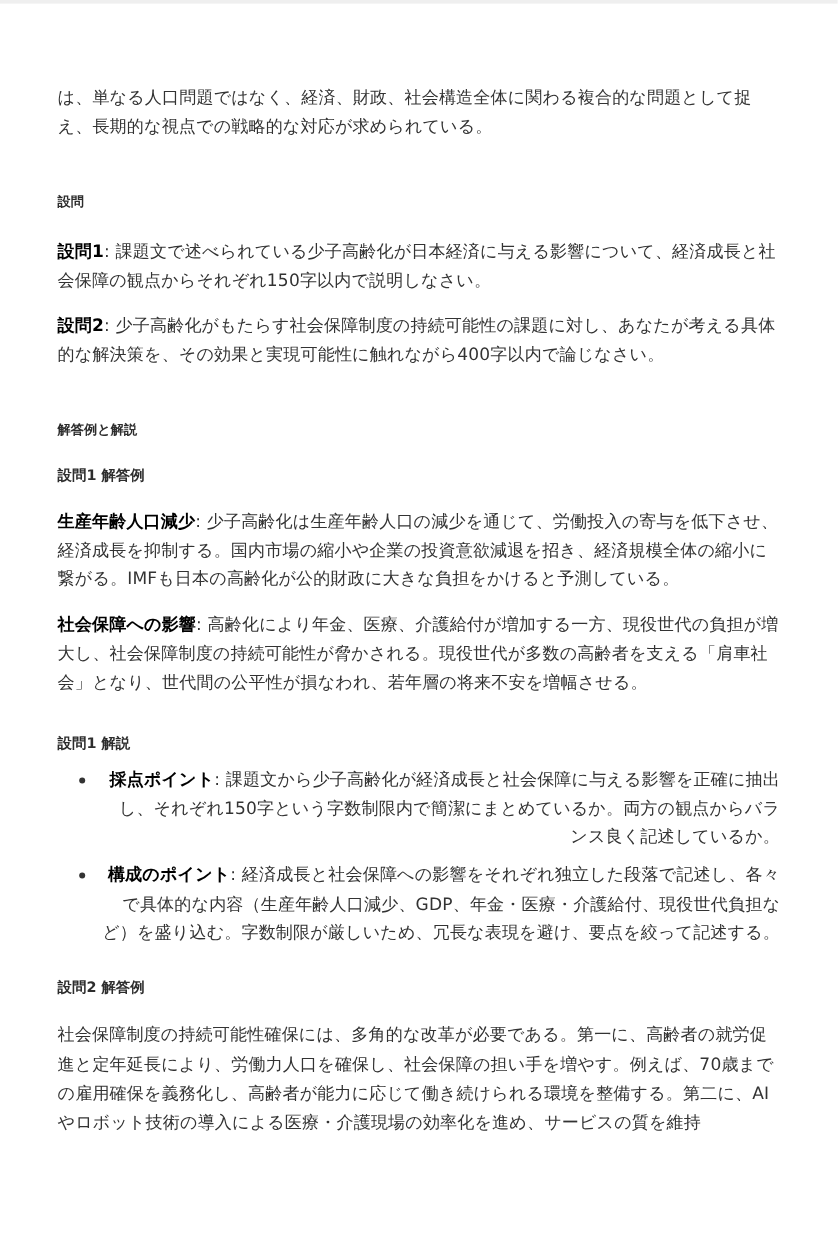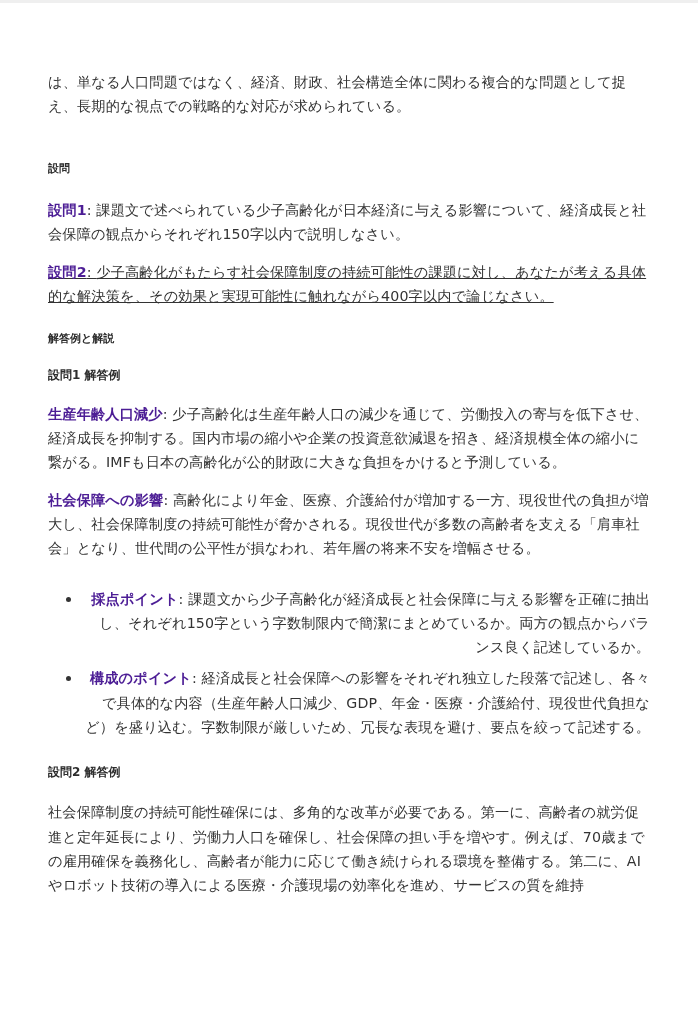--- a/index.html
+++ b/index.html
@@ -41,25 +41,25 @@
     line-height: 24px;
     color: #2d2d2d;
   }
   h3 {
     margin: 0;
     font-size: 12px;
     font-weight: bold;
     line-height: 22px;
     color: #2d2d2d;
   }
-  b { font-weight: bold; color: #4c1d95; }
+  b { font-weight: bold; color: #000000; }
   .intro { margin-bottom: 38px; }
   .h-questions { margin-bottom: 17px; }
   .q1 { margin-bottom: 14px; }
-  .q2 { margin-bottom: 17px; text-decoration: underline; }
+  .q2 { margin-bottom: 38px; }
   .h-answers { margin-bottom: 14px; font-family: Liberation Serif, serif; }
   .h-q1ans { margin-bottom: 16px; }
   .ans-growth { margin-bottom: 13px; }
   .ans-social { margin-bottom: 26px; }
   .h-q1exp { margin-bottom: 8px; }
   ul {
     margin: 0 0 22px 0;
     padding: 0 0 0 37px;
     list-style: none;
     text-align: right;
@@ -101,20 +101,21 @@
 
   <section>
     <h2 class="h-answers">解答例と解説</h2>
 
     <h3 class="h-q1ans">設問1 解答例</h3>
 
     <p class="ans-growth"><b>生産年齢人口減少</b><span>: </span><span>少子高齢化は生産年齢人口の減少を通じて、労働投入の寄与を低下させ、経済成長を抑制する。国内市場の縮小や企業の投資意欲減退を招き、経済規模全体の縮小に繋がる。IMFも日本の高齢化が公的財政に大きな負担をかけると予測している。</span></p>
 
     <p class="ans-social"><b>社会保障への影響</b><span>: </span><span>高齢化により年金、医療、介護給付が増加する一方、現役世代の負担が増大し、社会保障制度の持続可能性が脅かされる。現役世代が多数の高齢者を支える「肩車社会」となり、世代間の公平性が損なわれ、若年層の将来不安を増幅させる。</span></p>
 
+    <h3 class="h-q1exp">設問1 解説</h3>
 
     <ul>
       <li><span class="bullet"></span><b>採点ポイント</b><span>: </span><span>課題文から少子高齢化が経済成長と社会保障に与える影響を正確に抽出し、それぞれ150字という字数制限内で簡潔にまとめているか。両方の観点からバランス良く記述しているか。</span></li>
       <li><span class="bullet"></span><b>構成のポイント</b><span>: </span><span>経済成長と社会保障への影響をそれぞれ独立した段落で記述し、各々で具体的な内容（生産年齢人口減少、GDP、年金・医療・介護給付、現役世代負担など）を盛り込む。字数制限が厳しいため、冗長な表現を避け、要点を絞って記述する。</span></li>
     </ul>
 
     <h3 class="h-q2ans">設問2 解答例</h3>
 
     <p>社会保障制度の持続可能性確保には、多角的な改革が必要である。第一に、高齢者の就労促進と定年延長により、労働力人口を確保し、社会保障の担い手を増やす。例えば、70歳までの雇用確保を義務化し、高齢者が能力に応じて働き続けられる環境を整備する。第二に、AIやロボット技術の導入による医療・介護現場の効率化を進め、サービスの質を維持</p>
   </section>

